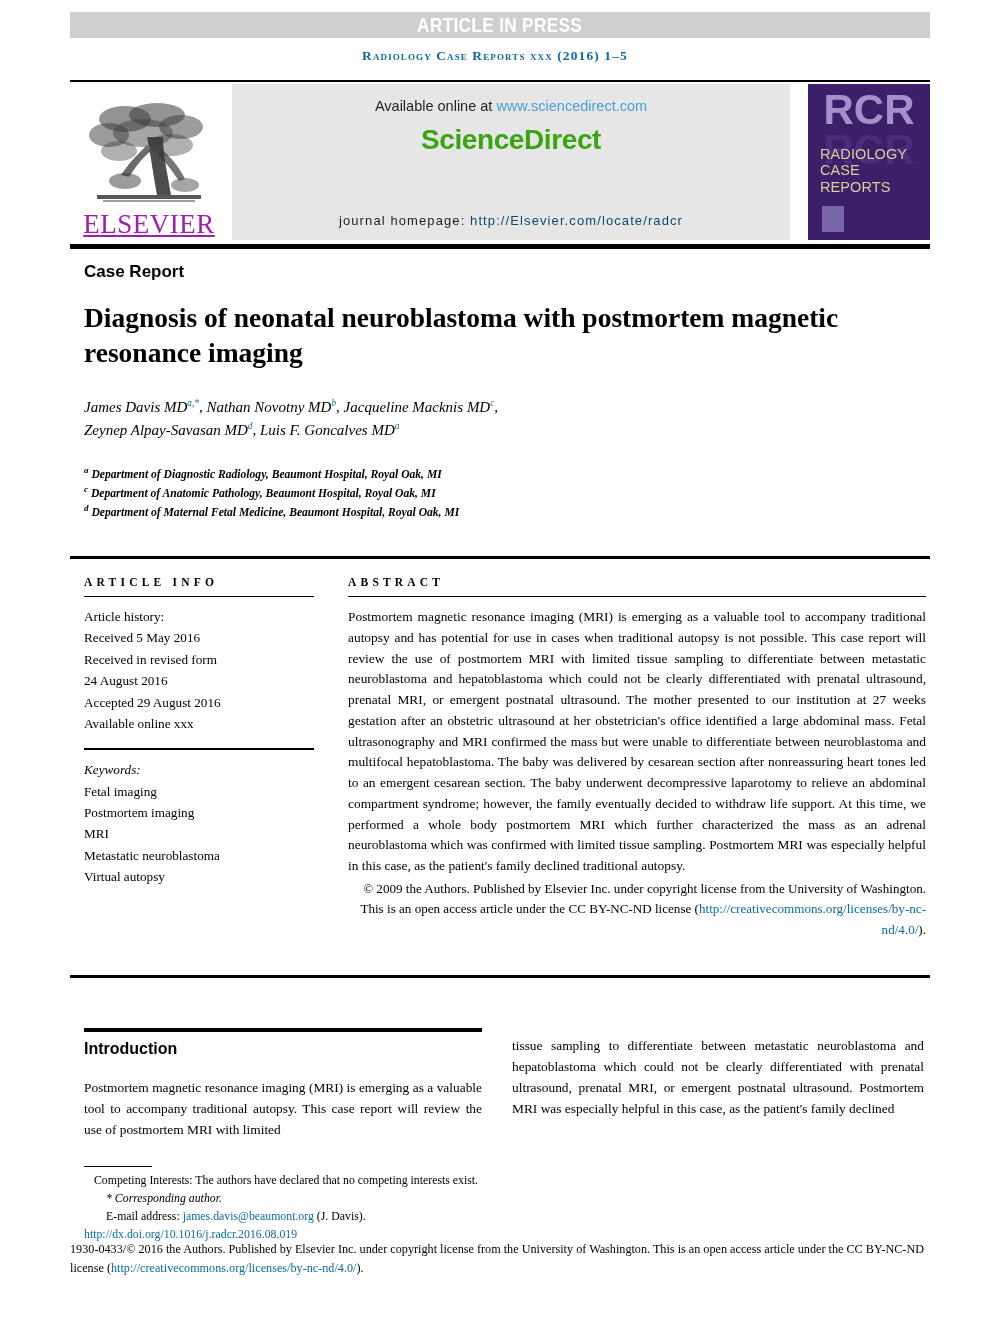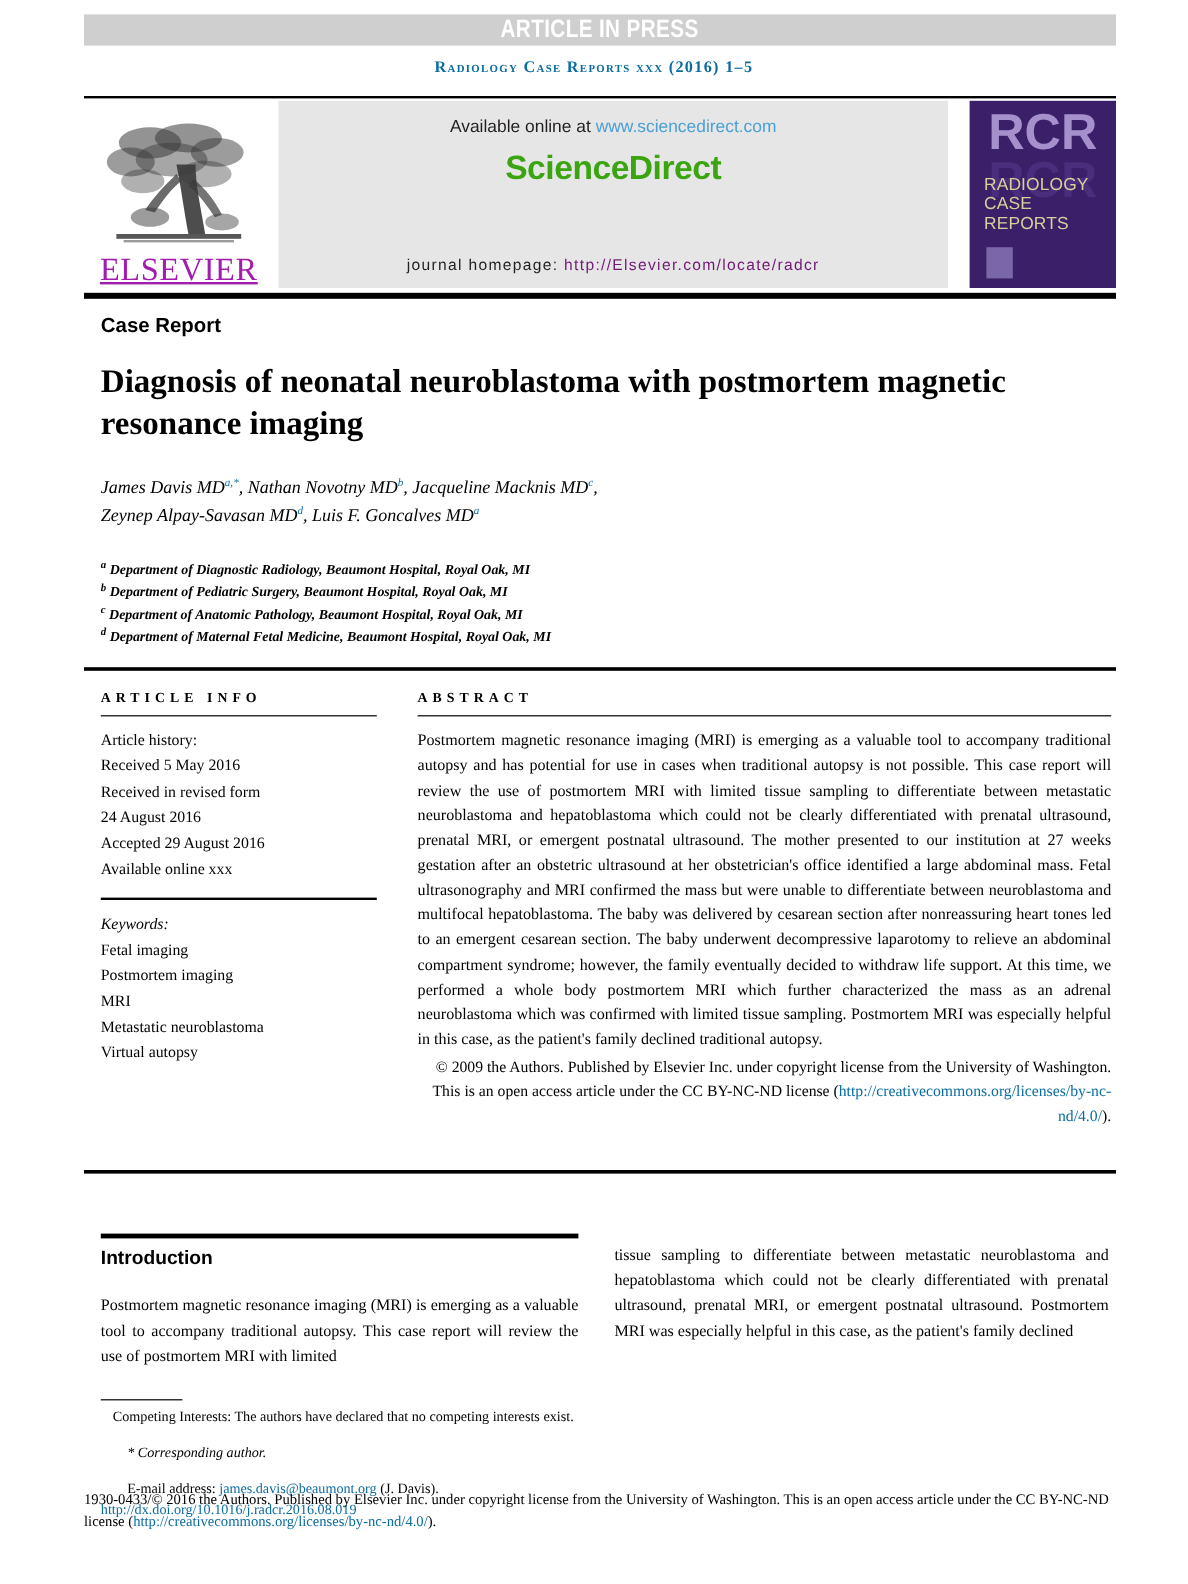--- a/index.html
+++ b/index.html
@@ -133,21 +133,21 @@
     position: absolute;
     bottom: 12px;
     left: 0;
     width: 100%;
     text-align: center;
     font-family: "Liberation Sans", sans-serif;
     font-size: 13px;
     letter-spacing: 1.1px;
     color: #231f20;
   }
-  .sd-home a { color: #701a75; text-decoration: none; text-align: center; }
+  .sd-home a { color: #0c4a6e; text-decoration: none; text-align: center; }
 
   .rcr-box {
     flex: 0 0 122px;
     width: 122px;
     background: #3b2069;
     position: relative;
     overflow: hidden;
   }
   .rcr-initials {
     position: absolute;
@@ -360,21 +360,21 @@
   .fn {
     position: absolute;
     left: 84px;
     top: 1172px;
     width: 840px;
     font-family: "Liberation Serif", serif;
     font-size: 11.8px;
     line-height: 1.52;
   }
   .fn .indent { padding-left: 10px; }
-  .fn .indent2 { padding-left: 22px; margin-top: 12px; }
+  .fn .indent2 { padding-left: 22px; }
   .fn .ital { font-style: italic; }
   .fn a, .fn .lnk { color: #0b6ca0; text-decoration: none; }
   .fn-doi { color: #0b6ca0; }
   .fn-final {
     position: absolute;
     left: 70px;
     top: 1240px;
     width: 856px;
     font-family: "Liberation Serif", serif;
     font-size: 12.2px;
@@ -450,21 +450,20 @@
   <div class="authors">
     <span><span>James Davis MD</span><sup>a,*</sup></span>,
     <span><span>Nathan Novotny MD</span><sup>b</sup></span>,
     <span><span>Jacqueline Macknis MD</span><sup>c</sup></span>,<br>
     <span><span>Zeynep Alpay-Savasan MD</span><sup>d</sup></span>,
     <span><span>Luis F. Goncalves MD</span><sup>a</sup></span>
   </div>
 
   <div class="affils">
     <div><sup>a</sup> <span>Department of Diagnostic Radiology, Beaumont Hospital, Royal Oak, MI</span></div>
-    <div><sup>b</sup> <span>Department of Pediatric Surgery, Beaumont Hospital, Royal Oak, MI</span></div>
     <div><sup>c</sup> <span>Department of Anatomic Pathology, Beaumont Hospital, Royal Oak, MI</span></div>
     <div><sup>d</sup> <span>Department of Maternal Fetal Medicine, Beaumont Hospital, Royal Oak, MI</span></div>
   </div>
 
   <div class="rule-thick" style="top:556px;height:3px;"></div>
 
   <div class="info-col">
     <div class="sec-head">ARTICLE INFO</div>
     <div class="hr-thin"></div>
     <div class="info-body">

